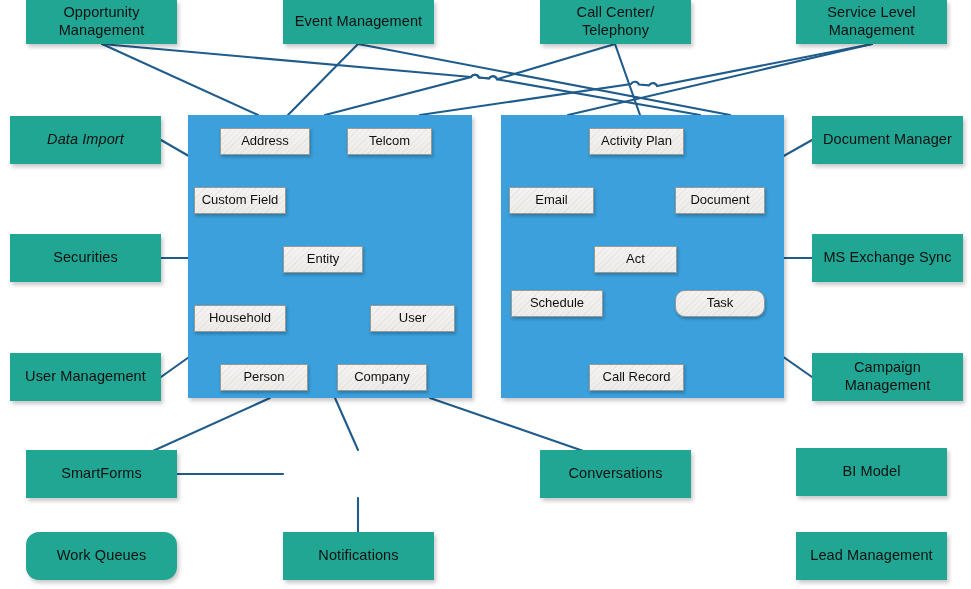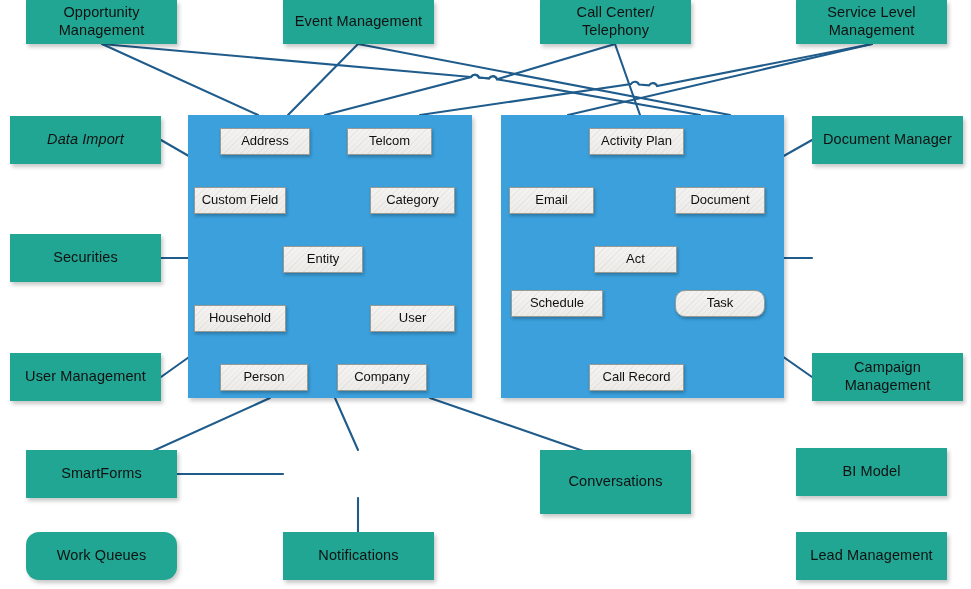--- a/index.html
+++ b/index.html
@@ -136,37 +136,37 @@
   <div class="mod" style="left:283px;top:0px;width:151px;height:44px;">Event Management</div>
   <div class="mod" style="left:540px;top:0px;width:151px;height:44px;">Call Center/
 Telephony</div>
   <div class="mod" style="left:796px;top:0px;width:151px;height:44px;">Service Level
 Management</div>
 
   <div class="mod" style="left:10px;top:116px;width:151px;height:48px;font-style:italic;">Data Import</div>
   <div class="mod" style="left:812px;top:116px;width:151px;height:48px;">Document Manager</div>
 
   <div class="mod" style="left:10px;top:234px;width:151px;height:48px;">Securities</div>
+  <div class="mod" style="left:812px;top:234px;width:151px;height:48px;">MS Exchange Sync</div>
 
   <div class="mod" style="left:10px;top:353px;width:151px;height:48px;">User Management</div>
   <div class="mod" style="left:812px;top:353px;width:151px;height:48px;">Campaign
 Management</div>
 
   <div class="mod" style="left:26px;top:450px;width:151px;height:48px;">SmartForms</div>
-  <div class="mod" style="left:540px;top:450px;width:151px;height:64px;">Conversations</div>
+  <div class="mod" style="left:540px;top:450px;width:151px;height:48px;">Conversations</div>
   <div class="mod" style="left:796px;top:448px;width:151px;height:48px;">BI Model</div>
 
   <div class="mod" style="left:26px;top:532px;width:151px;height:48px;border-radius:13px;">Work Queues</div>
   <div class="mod" style="left:283px;top:532px;width:151px;height:48px;">Notifications</div>
   <div class="mod" style="left:796px;top:532px;width:151px;height:48px;">Lead Management</div>
 
   <div class="node" style="left:220px;top:128px;width:90px;height:27px;">Address</div>
   <div class="node" style="left:347px;top:128px;width:85px;height:27px;">Telcom</div>
   <div class="node" style="left:194px;top:187px;width:92px;height:27px;">Custom Field</div>
-  <div class="node" style="left:370px;top:187px;width:85px;height:27px;">Category</div>
   <div class="node" style="left:283px;top:246px;width:80px;height:27px;">Entity</div>
   <div class="node" style="left:194px;top:305px;width:92px;height:27px;">Household</div>
   <div class="node" style="left:370px;top:305px;width:85px;height:27px;">User</div>
   <div class="node" style="left:220px;top:364px;width:88px;height:27px;">Person</div>
   <div class="node" style="left:589px;top:128px;width:95px;height:27px;">Activity Plan</div>
 
   <div class="node" style="left:337px;top:364px;width:90px;height:27px;">Company</div>
   <div class="node" style="left:509px;top:187px;width:85px;height:27px;">Email</div>
   <div class="node" style="left:675px;top:187px;width:90px;height:27px;">Document</div>
   <div class="node" style="left:594px;top:246px;width:83px;height:27px;">Act</div>

